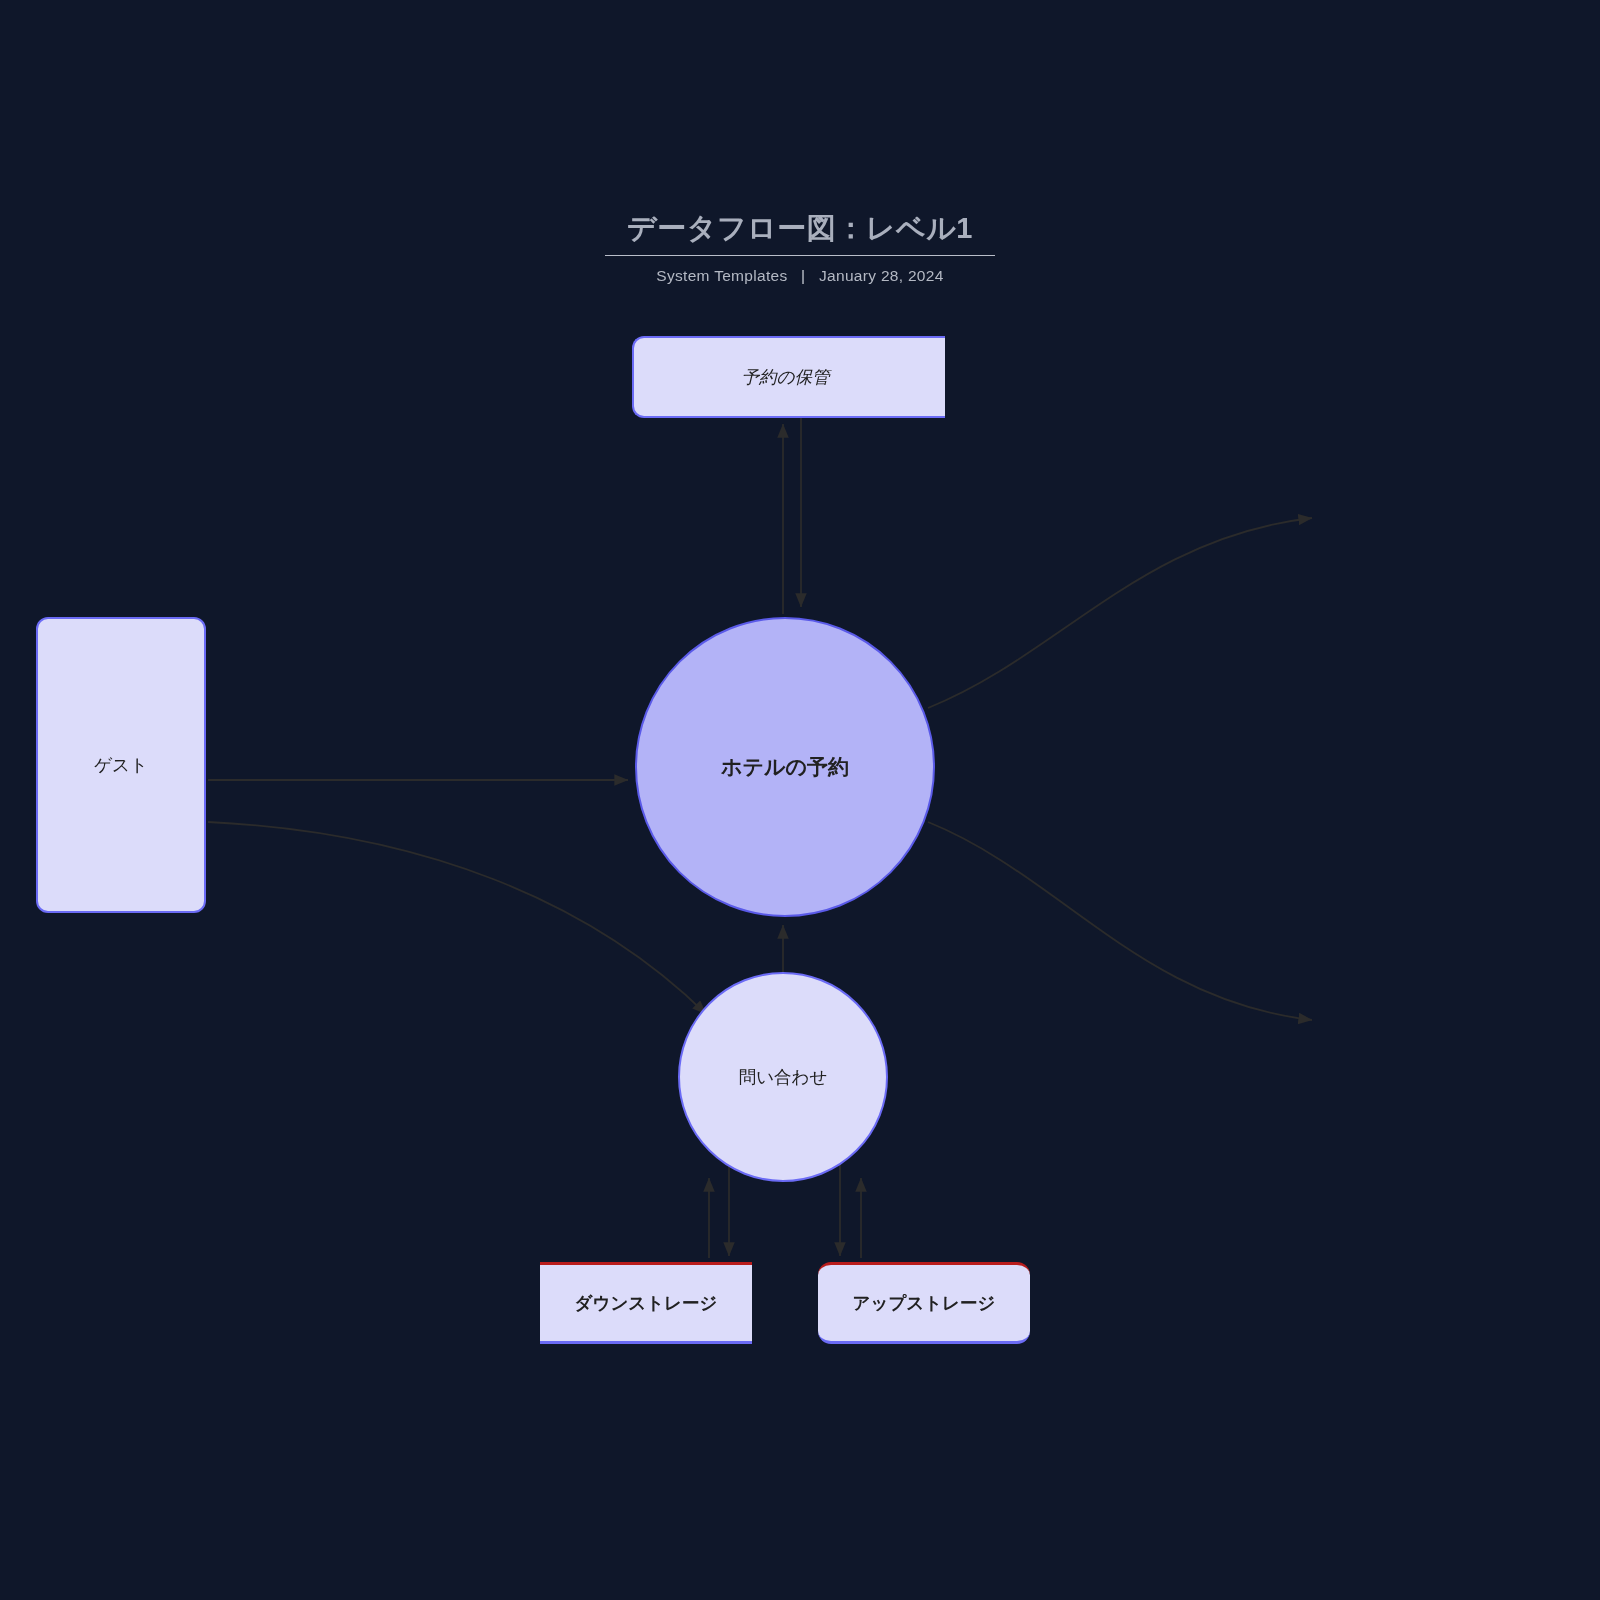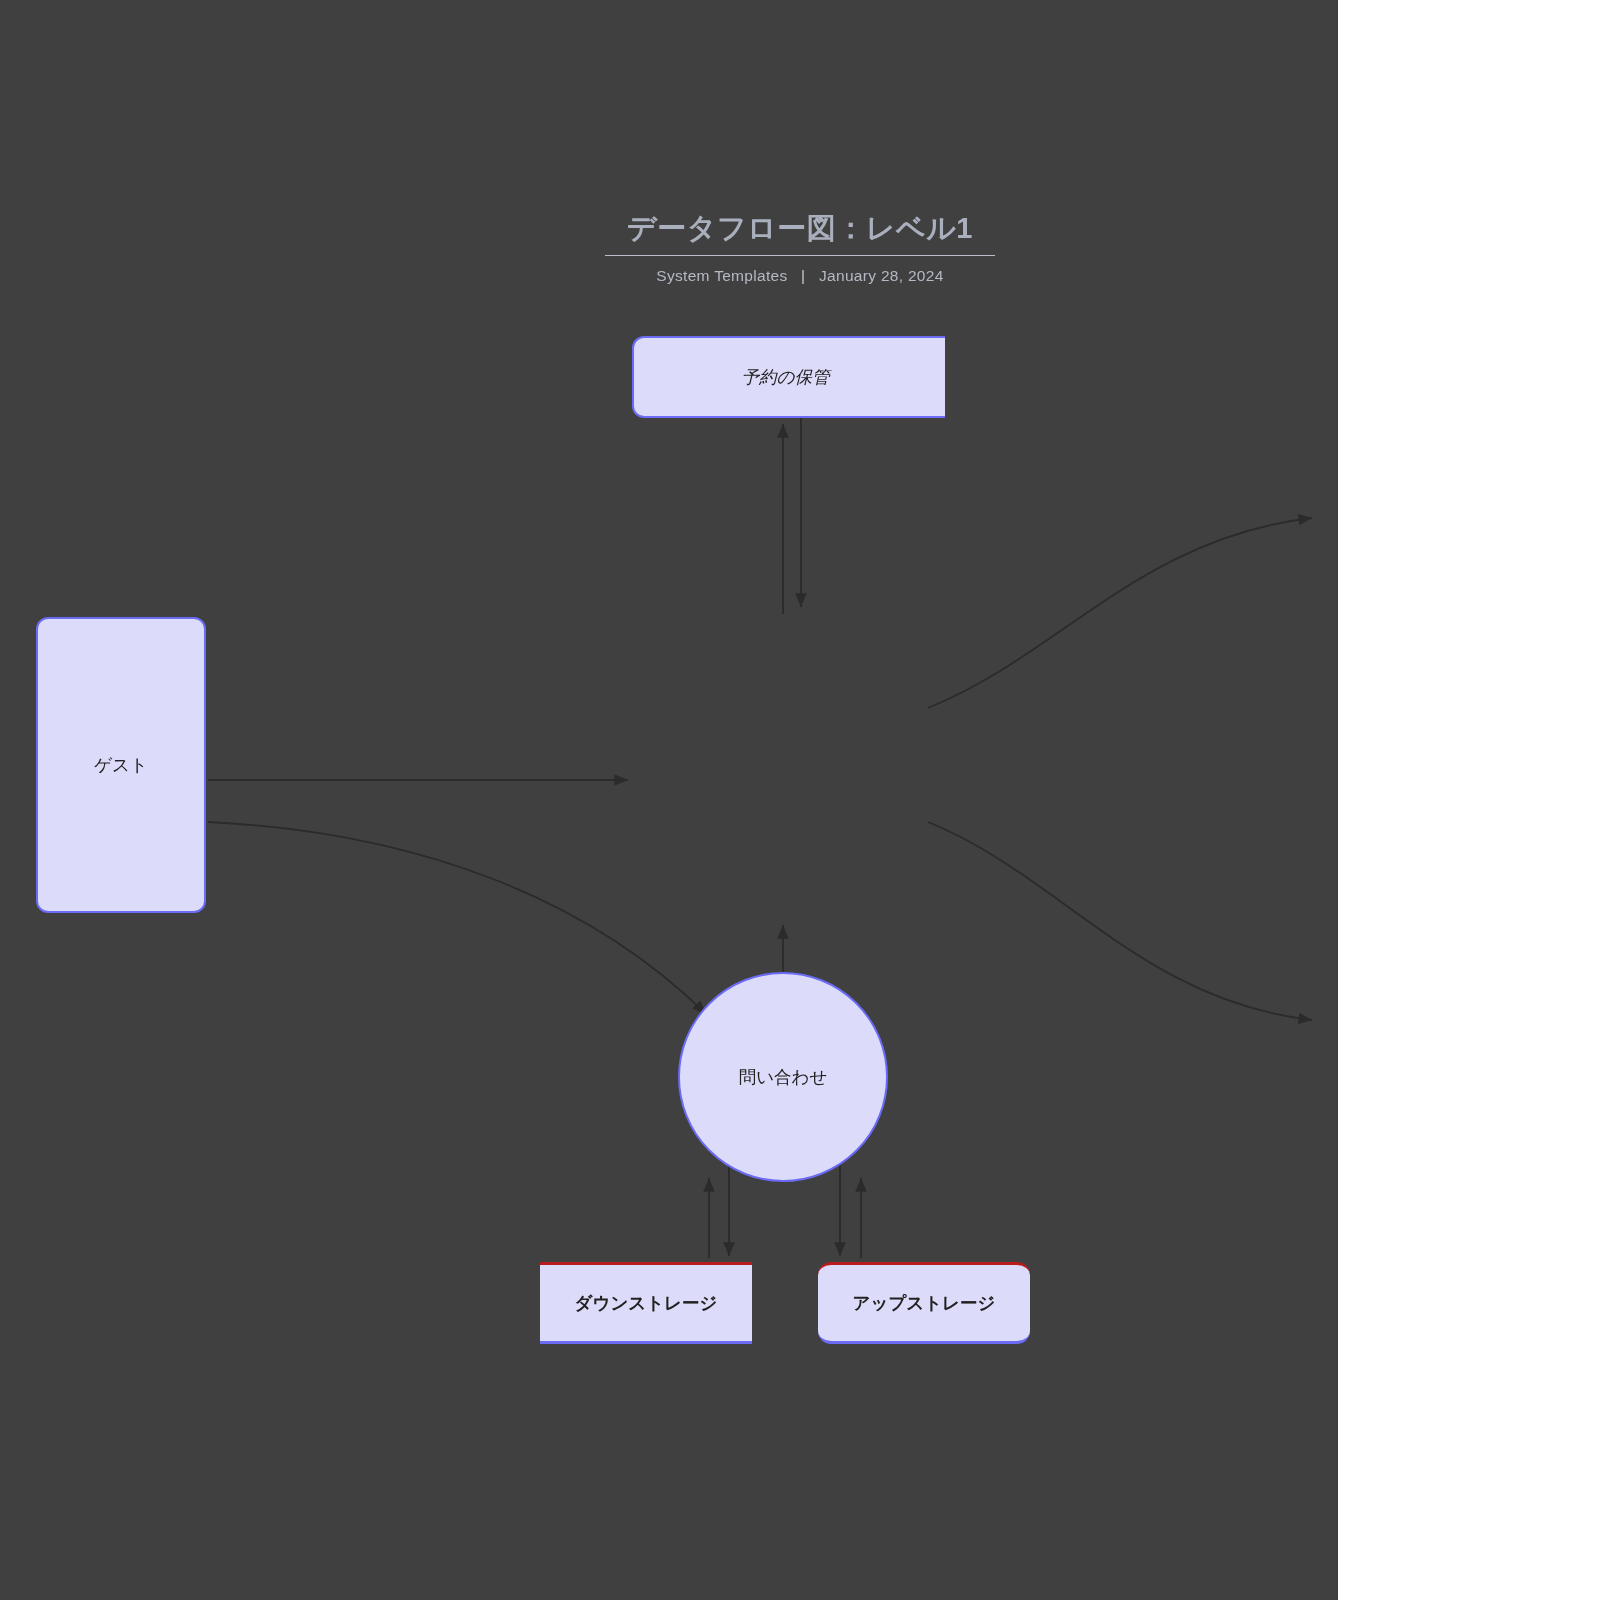--- a/index.html
+++ b/index.html
@@ -8,23 +8,23 @@
     background: #ffffff;
   }
   body {
     width: 1600px;
     height: 1600px;
     font-family: "Liberation Sans", "DejaVu Sans", sans-serif;
     overflow: hidden;
   }
   #canvas {
     position: relative;
-    width: 1338px;
+    width: 1600px;
     height: 1600px;
-    background: #404040;
+    background: #0f172a;
   }
 
   
   .header {
     position: absolute;
     top: 210px;
     left: 0;
     width: 1600px;
     text-align: center;
   }
@@ -173,20 +173,23 @@
   </svg>
 
   <div class="node store-round" style="left:632px; top:336px; width:305px; height:82px;font-style:italic;">
     <span>予約の保管</span>
   </div>
 
   <div class="node entity" style="left:36px; top:617px; width:170px; height:296px;">
     <span>ゲスト</span>
   </div>
 
+  <div class="node process primary" style="left:635px; top:617px; width:300px; height:300px;">
+    <span>ホテルの予約</span>
+  </div>
 
 
 
   <div class="node process" style="left:678px; top:972px; width:210px; height:210px;">
     <span>問い合わせ</span>
   </div>
 
   <div class="node store-flat" style="left:540px; top:1262px; width:212px; height:82px;">
     <span>ダウンストレージ</span>
   </div>

